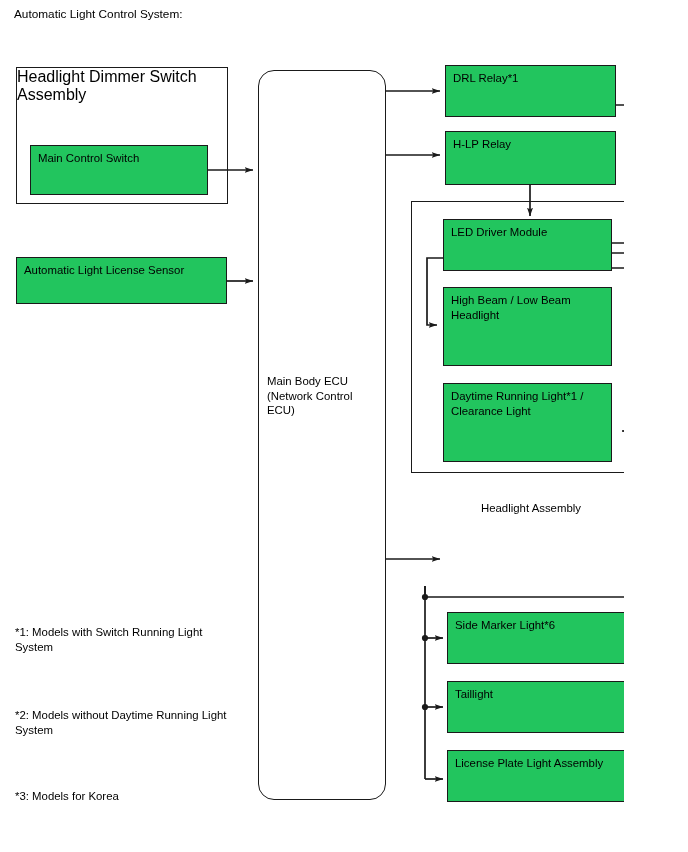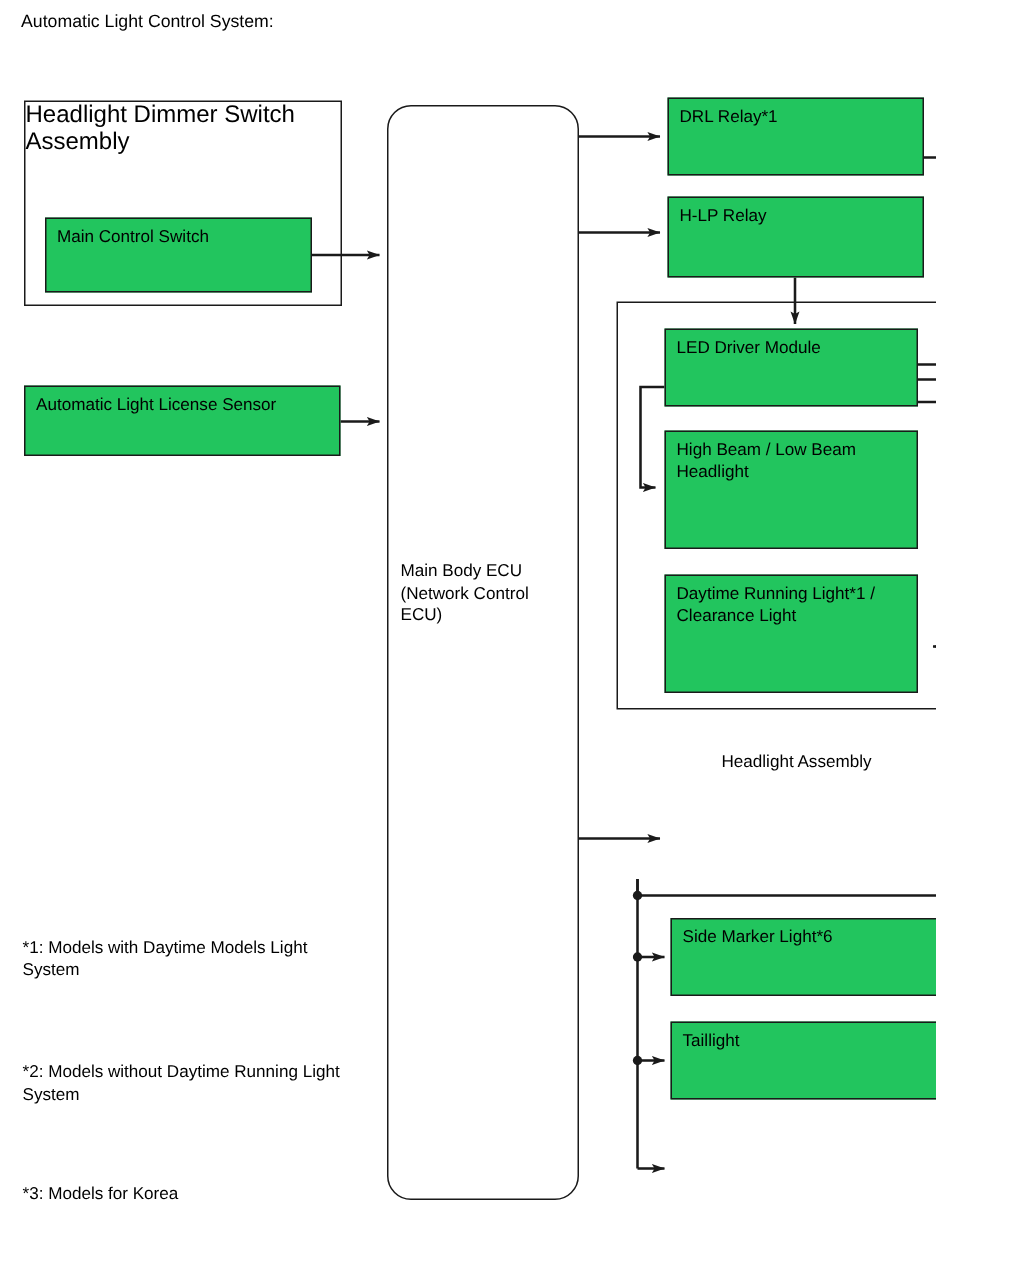--- a/index.html
+++ b/index.html
@@ -190,26 +190,29 @@
 
 
   <div class="node" style="left:447px; top:612px; width:204px; height:52px;">
     <div class="label">Side Marker Light*6</div>
   </div>
 
   <div class="node" style="left:447px; top:681px; width:204px; height:52px;">
     <div class="label">Taillight</div>
   </div>
 
+  <div class="node" style="left:447px; top:750px; width:204px; height:52px;">
+    <div class="label">License Plate Light Assembly</div>
+  </div>
 
   <div class="ref-mark" style="left:643px; top:146px;">*1</div>
 
   <div class="ref-mark" style="left:640px; top:493px;">*2</div>
 
-  <div class="free-text" style="left:15px; top:625px; width:235px;">*1: Models with Daytime Models Light
+  <div class="free-text" style="left:15px; top:625px; width:235px;">*1: Models with Switch Running Light
 System</div>
 
   <div class="free-text" style="left:15px; top:708px; width:240px;">*2: Models without Daytime Running Light
 System</div>
 
   <div class="free-text" style="left:15px; top:789px; width:235px;">*3: Models for Korea</div>
 
 </div>
 
 </body></html>

